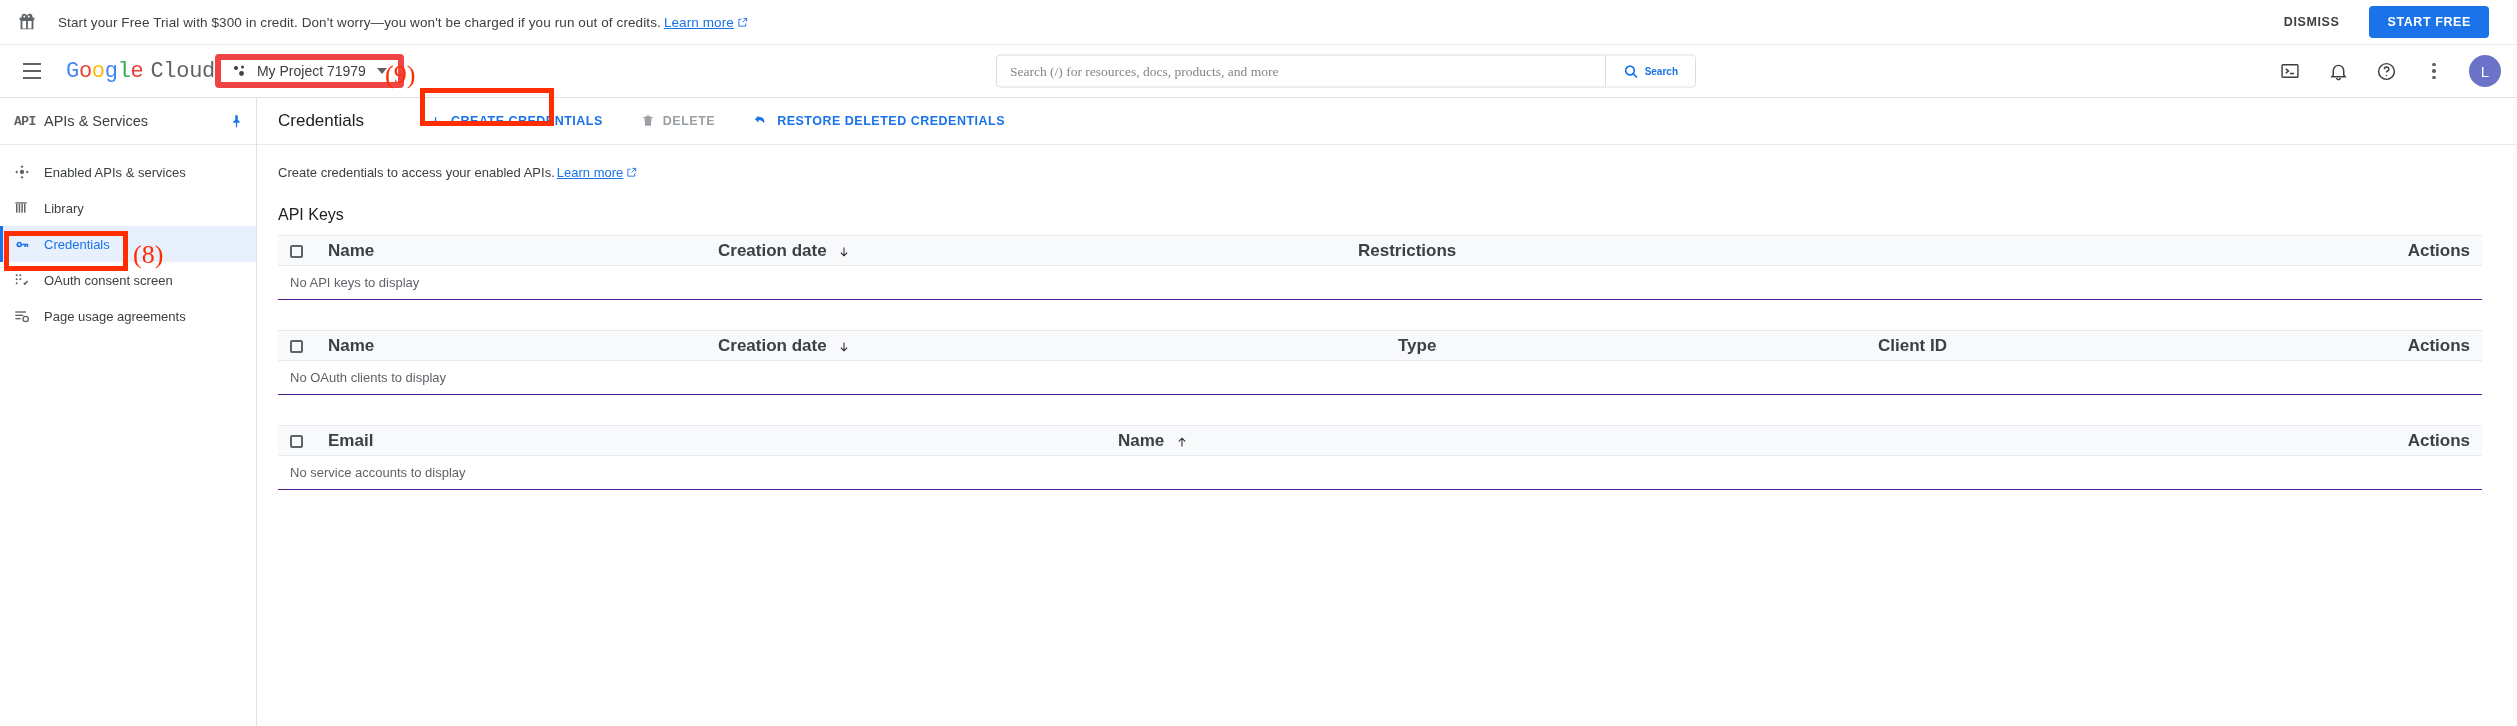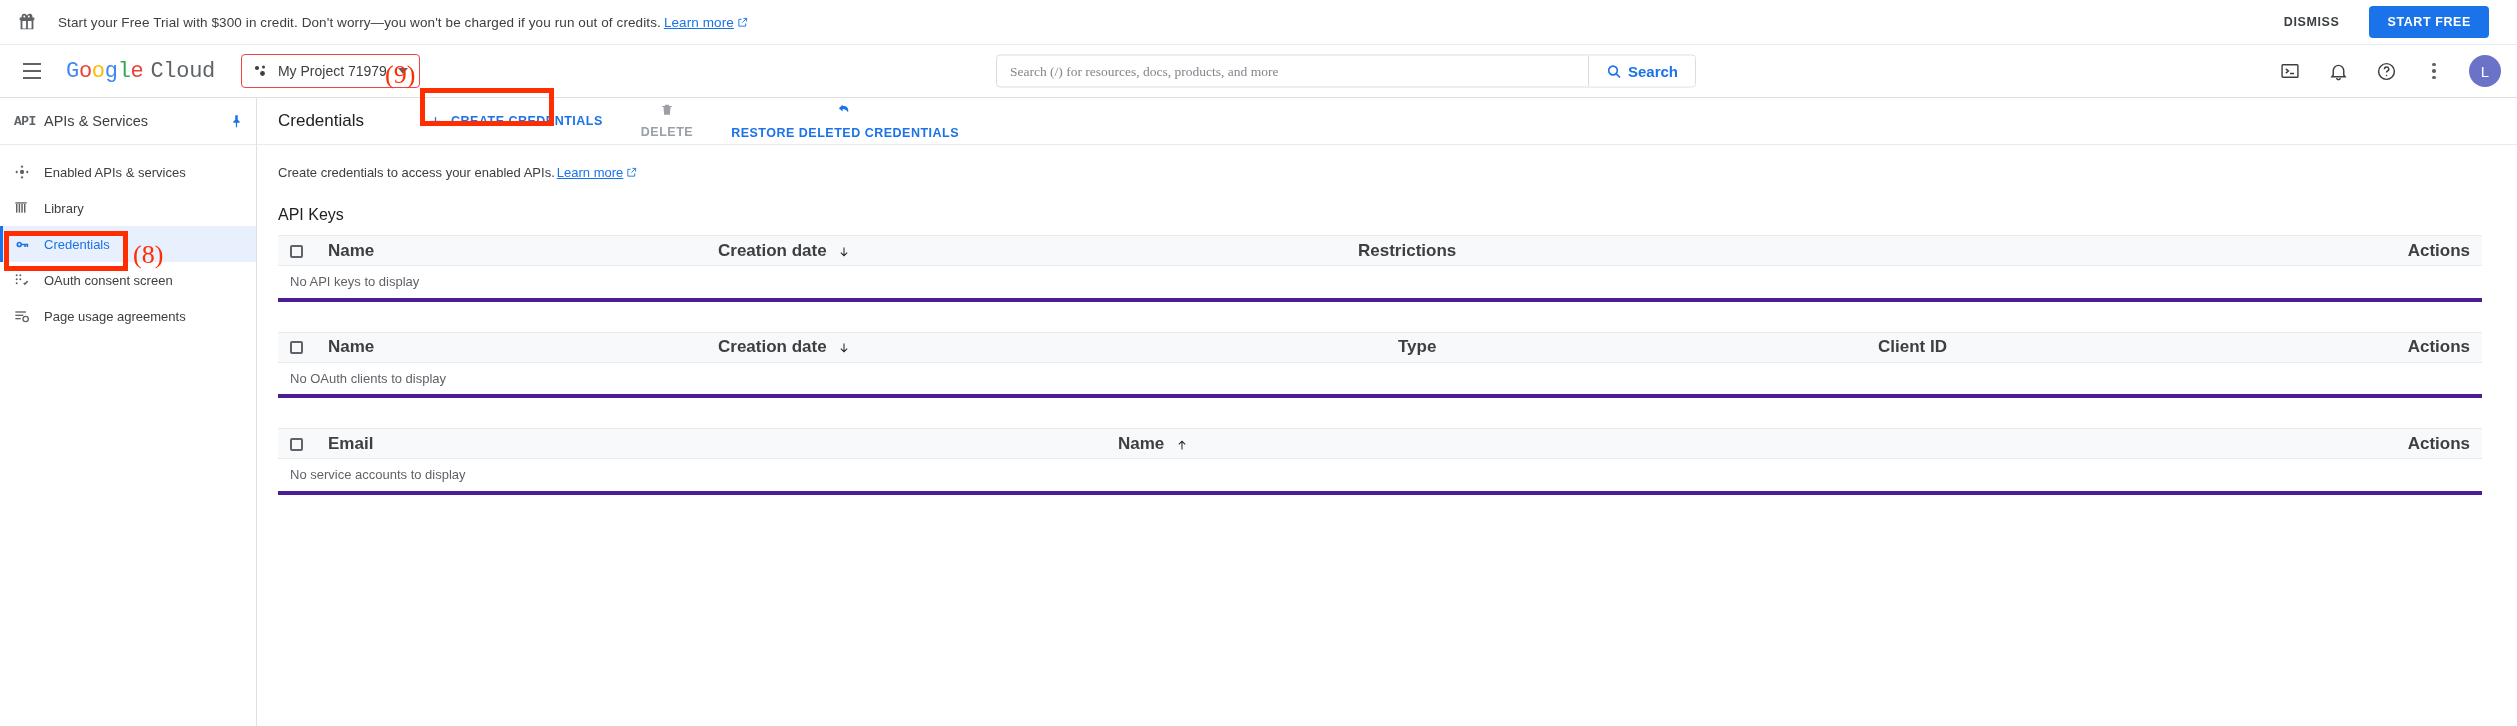--- a/index.html
+++ b/index.html
@@ -61,22 +61,22 @@
     font-size: 22px; letter-spacing: -0.3px; white-space: nowrap;
     cursor: pointer;
     font-family: Liberation Mono, monospace;
   }
   .gc-logo .g1 { color: #4285f4; } .gc-logo .g2 { color: #ea4335; }
   .gc-logo .g3 { color: #fbbc05; } .gc-logo .g4 { color: #4285f4; }
   .gc-logo .g5 { color: #34a853; } .gc-logo .g6 { color: #ea4335; }
   .gc-logo .cloud { color: #5f6368; margin-left: 7px; }
 
   .project-chip {
-    margin-left: 26px; height: 34px;
-    border: 1px solid #ef4444; border-radius: 4px;
+    height: 34px;
+    border: 6px solid #ef4444; border-radius: 4px;
     display: flex; align-items: center; gap: 9px;
     padding: 0 11px; cursor: pointer; background: #fff;
   }
   .proj-dots { width: 16px; height: 16px; }
   .proj-name { font-size: 14px; color: #3c4043; white-space: nowrap; }
   .caret {
     width: 0; height: 0; border-left: 5px solid transparent;
     border-right: 5px solid transparent; border-top: 6px solid #5f6368;
     margin-left: 2px;
   }
@@ -90,21 +90,21 @@
   }
   .search-input {
     flex: 1; border: none; outline: none; padding: 0 13px;
     font-size: 13.5px; color: #3c4043;
     font-family: Liberation Serif, serif; background: transparent;
   }
   .search-input::placeholder { color: #80868b; }
   .search-btn {
     border: none; border-left: 1px solid #dadce0; background: #fff;
     display: flex; align-items: center; gap: 6px; padding: 0 17px;
-    color: #1a73e8; font-size: 15px; font-weight: 600; cursor: pointer;
+    color: #1a73e8; font-size: 10px; font-weight: 600; cursor: pointer;
     font-family: "Liberation Sans", sans-serif;
   }
 
   .topbar-right {
     margin-left: auto; display: flex; align-items: center; gap: 10px;
   }
   .icon-btn {
     width: 38px; height: 38px; border-radius: 50%;
     display: flex; align-items: center; justify-content: center;
     cursor: pointer; background: none; border: none;
@@ -164,21 +164,21 @@
   }
   .page-title { font-size: 17px; color: #202124; margin-right: 52px; }
   .tb-btn {
     display: flex; align-items: center; gap: 8px;
     background: none; border: none; cursor: pointer;
     font-size: 12.5px; font-weight: 600; letter-spacing: .5px;
     color: #1a73e8; padding: 8px 12px; text-transform: uppercase;
     font-family: "Liberation Sans", sans-serif; white-space: nowrap;
   }
   .tb-btn.disabled { color: #9aa0a6; cursor: default; }
-  .tb-btn + .tb-btn { margin-left: 14px; flex-direction: column; }
+  .tb-btn + .tb-btn { margin-left: 14px; }
 
   .content-body { padding: 20px 35px 0 21px; }
   .desc {
     font-size: 13px; color: #3c4043; margin-bottom: 26px;
   }
   .desc a {
     color: #1a73e8; text-decoration: underline;
     display: inline-flex; align-items: center; gap: 3px; margin-left: 2px;
   }
   .section-title {
@@ -202,21 +202,21 @@
   table.ctable thead th.cb { width: 42px; padding-left: 12px; }
   table.ctable thead th.ta-right { text-align: right; padding-right: 12px; }
   .chkbox {
     width: 13px; height: 13px; border: 2px solid #5f6368;
     border-radius: 2px; display: inline-block; cursor: pointer;
     vertical-align: middle;
   }
   .sortarrow { display: inline-block; margin-left: 7px; vertical-align: -2px; }
   .empty-row td {
     font-size: 13px; color: #5f6368; height: 34px; padding: 0 8px 0 12px;
-    border-bottom: 4px solid #4c1d95;
+    border-bottom: 1px solid #4c1d95;
   }
 
   
   .anno-box {
     position: absolute; border: 5px solid #ff2d00;
     pointer-events: none; z-index: 50; background: transparent;
   }
   .anno-num {
     position: absolute; color: #ff2d00; font-size: 26px;
     font-family: "Liberation Serif", serif; z-index: 50;

